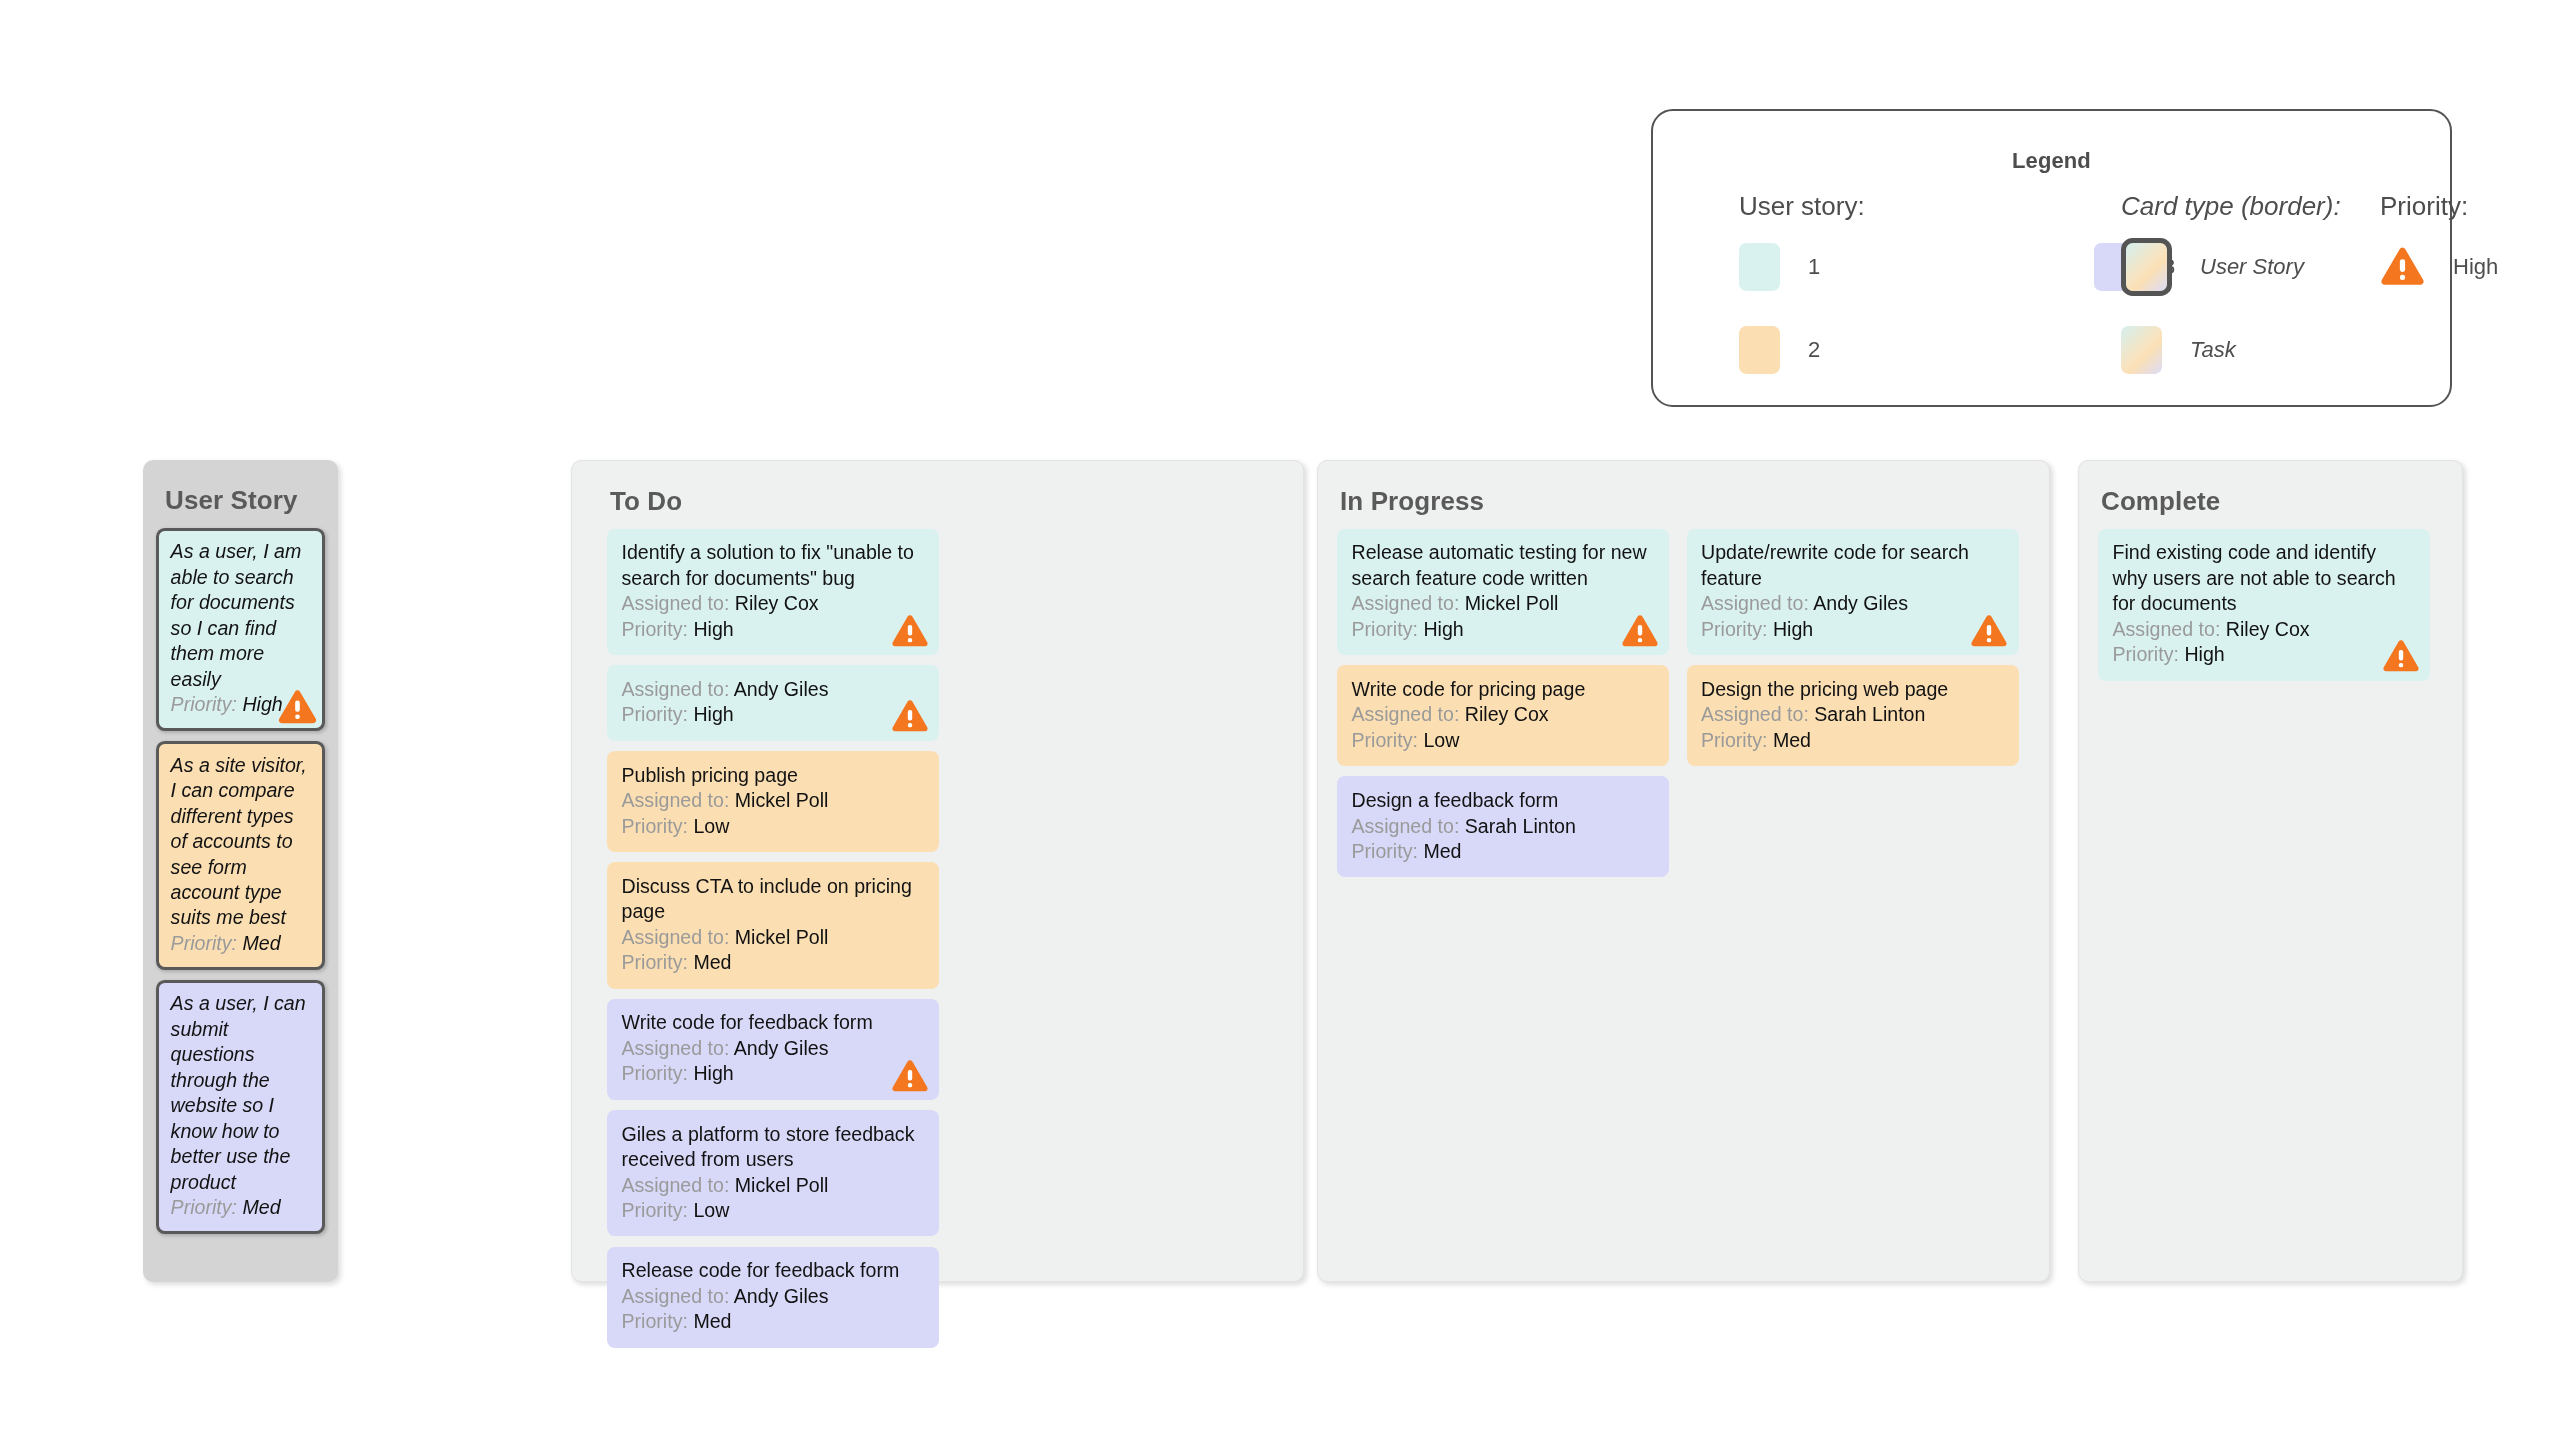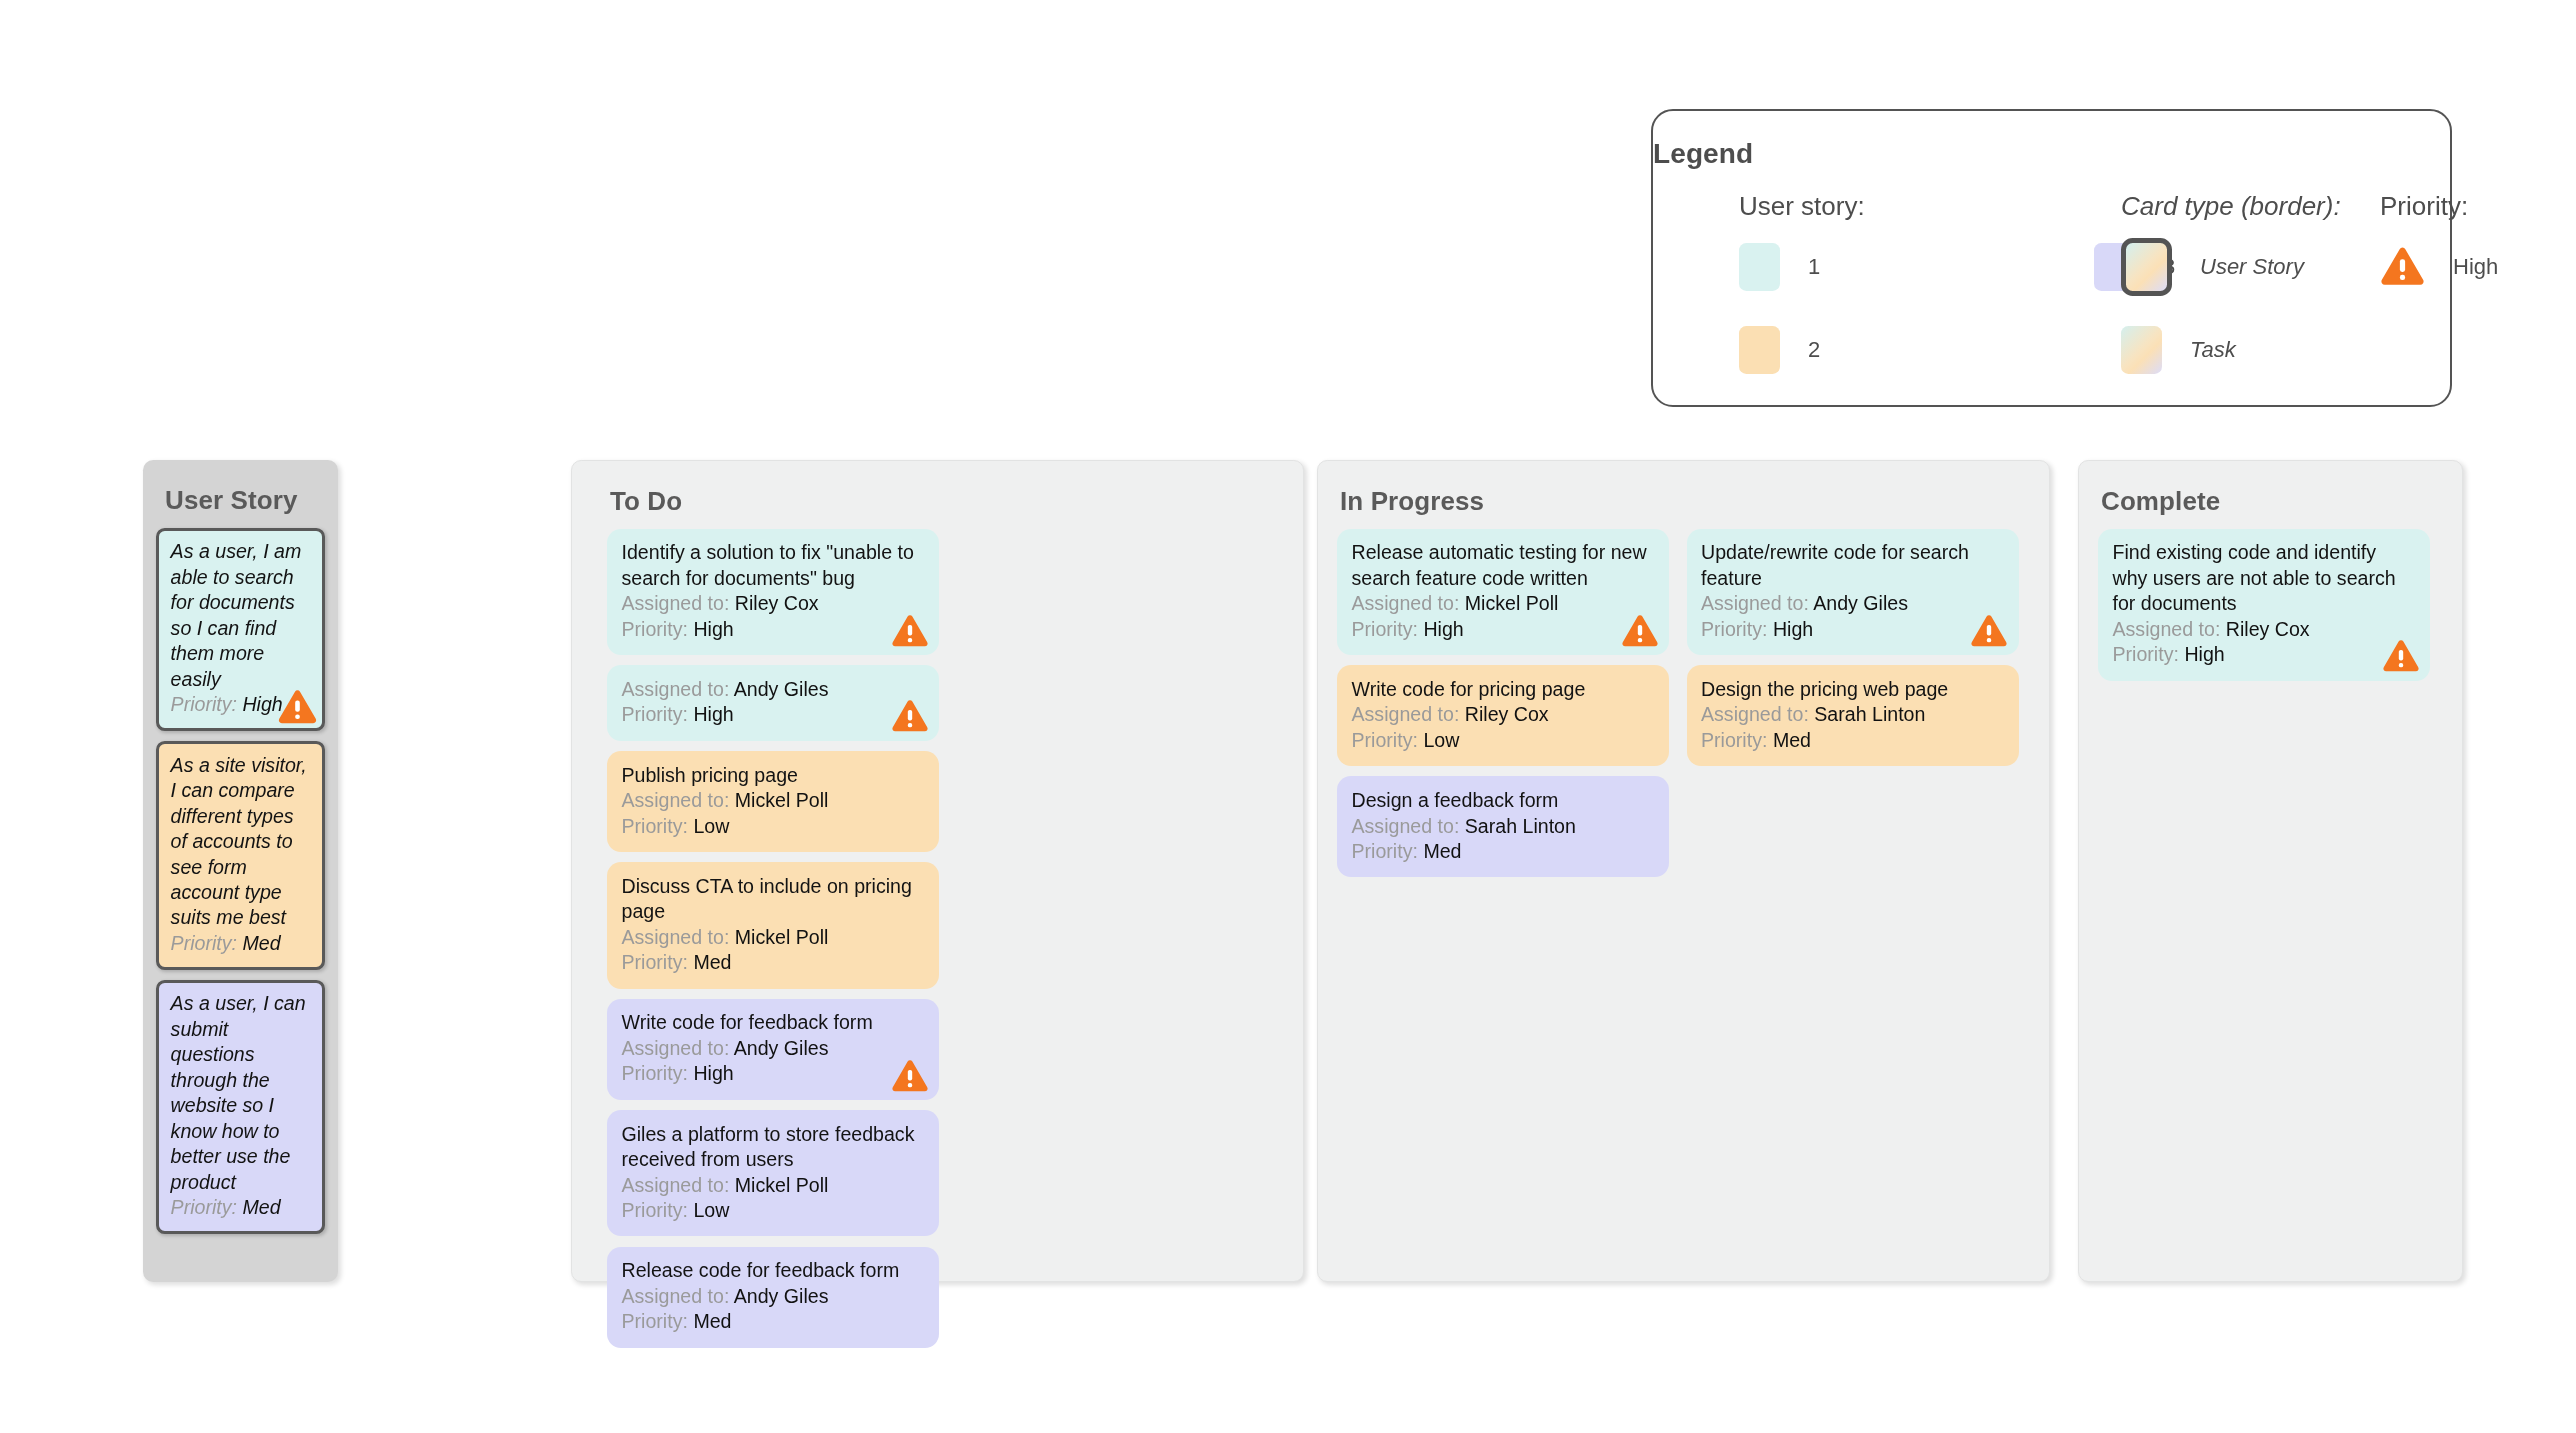--- a/index.html
+++ b/index.html
@@ -21,24 +21,25 @@
     left: 1651px;
     top: 109px;
     width: 801px;
     height: 298px;
     box-sizing: border-box;
     background: #ffffff;
     border: 2.9px solid #545454;
     border-radius: 22px;
   }
   #legend-title {
-    font-size: 28px;
+    text-align: center;
+    font-size: 22px;
     font-weight: bold;
     color: #4d4d4d;
-    margin-top: 27px;
+    margin-top: 37px;
     letter-spacing: 0.1px;
   }
   .legend-cols {
     position: absolute;
     top: 80px;
     left: 0;
     right: 0;
     height: 204px;
   }
   .legend-group {
@@ -141,21 +142,21 @@
     border: 1.5px solid #e2e3e3;
   }
   #col-todo     { left: 428px;  width: 733px; height: 822px; padding-left: 16px; }
   #col-progress { left: 1174px; width: 733px; height: 822px; }
   #col-complete { left: 1935px; width: 385px;  height: 822px; }
 
   
   .card {
     position: relative;
     box-sizing: border-box;
-    border-radius: 14px;
+    border-radius: 8px;
     padding: 11.6px 14.5px 13px 14.5px;
   }
   .card-teal   { background: #d9f2f0; }
   .card-orange { background: #fbdfb3; }
   .card-purple { background: #d8d8f8; }
 
   .card-story {
     width: 169px;
     border: 3.6px solid #595959;
     border-radius: 8.7px;

